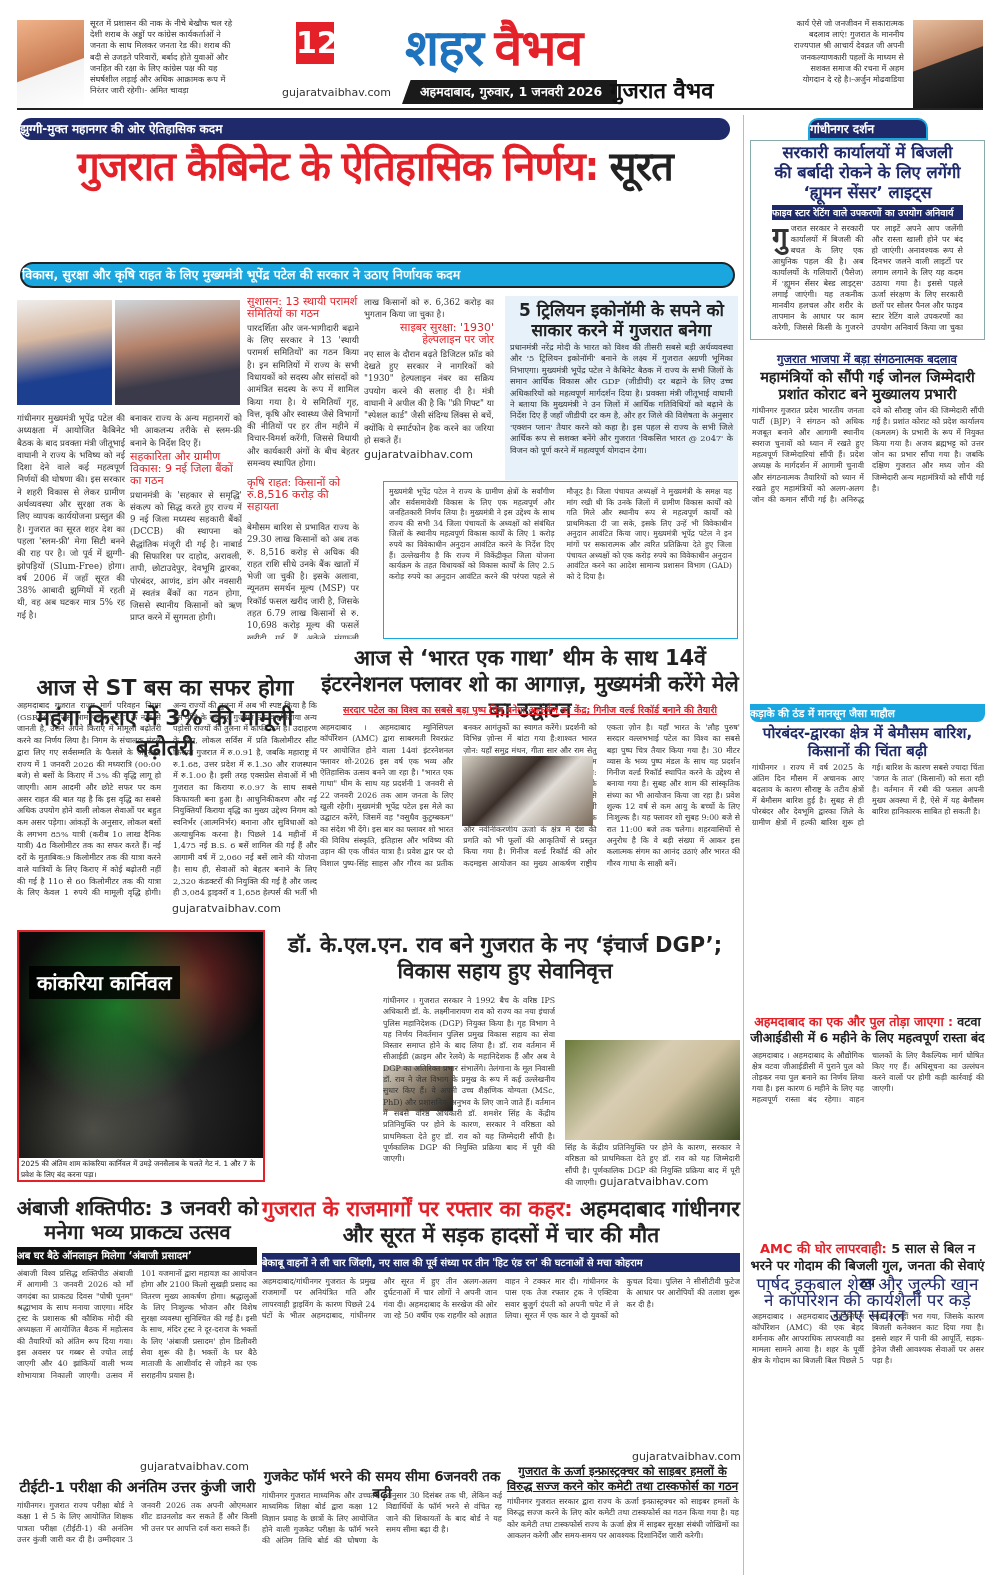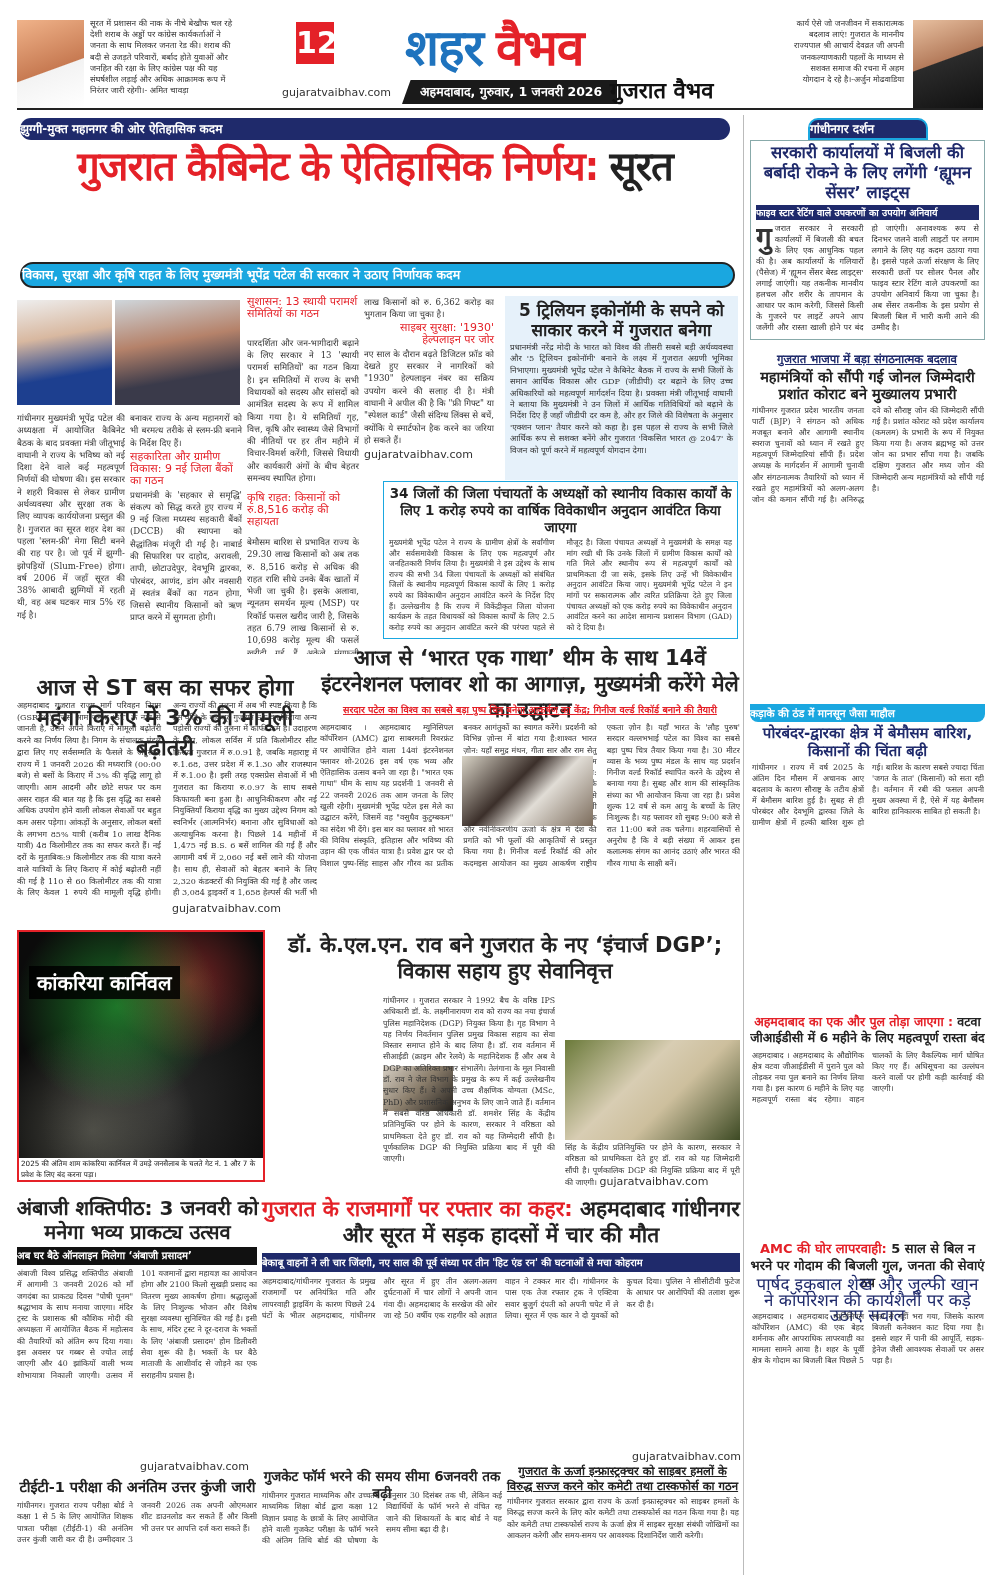--- a/index.html
+++ b/index.html
@@ -16,21 +16,21 @@
 .cols2{column-count:2;column-gap:12px}
 .cols3{column-count:3;column-gap:10px}
 </style>
 </head>
 <body>
 
 <div class="abs photo" style="left:17px;top:20px;width:67px;height:88px;background:linear-gradient(160deg,#f0b38a,#c77a52 55%,#f3f3f3 56%,#fff)"></div>
 <div class="abs bt" style="left:90px;top:18px;width:150px;font-size:8.2px;line-height:11.2px;text-align:left">सूरत में प्रशासन की नाक के नीचे बेखौफ चल रहे देशी शराब के अड्डों पर कांग्रेस कार्यकर्ताओं ने जनता के साथ मिलकर जनता रेड की। शराब की बदी से उजड़ते परिवारों, बर्बाद होते युवाओं और जनहित की रक्षा के लिए कांग्रेस पक्ष की यह संघर्षशील लड़ाई और अधिक आक्रामक रूप में निरंतर जारी रहेगी।- अमित चावड़ा</div>
 <div class="abs" style="left:296px;top:22px;width:38px;height:42px;background:#e42128;color:#fff;font-family:'DejaVu Sans',sans-serif;font-weight:bold;font-size:30px;text-align:center;line-height:42px">12</div>
 <div class="abs url" style="left:282px;top:86px;font-size:11px">gujaratvaibhav.com</div>
-<div class="abs" style="left:405px;top:20px;font-family:Liberation Sans, sans-serif;font-weight:bold;font-size:50px;line-height:56px;letter-spacing:-1px">
+<div class="abs" style="left:405px;top:20px;font-family:Liberation Serif, serif;font-weight:bold;font-size:50px;line-height:56px;letter-spacing:-1px">
   <span style="color:#1e73be">शहर</span>
   <span style="color:#e42128">वैभव</span>
 </div>
 <div class="abs" style="left:402px;top:80px;width:215px;height:24px;background:#1a1a1a;clip-path:polygon(4% 0,100% 0,100% 100%,0 100%)">
   <span style="display:block;color:#fff;font-family:'DejaVu Sans',sans-serif;font-weight:bold;font-size:12.5px;line-height:24px;padding-left:18px">अहमदाबाद, गुरुवार, 1 जनवरी 2026</span>
 </div>
 <div class="abs" style="left:610px;top:74px;font-family:'DejaVu Sans',sans-serif;font-weight:bold;font-size:22px;color:#111">गुजरात वैभव</div>
 <div class="abs bt" style="left:790px;top:18px;width:114px;font-size:8px;line-height:11.2px;text-align:right">कार्य ऐसे जो जनजीवन में सकारात्मक बदलाव लाएं! गुजरात के माननीय राज्यपाल श्री आचार्य देवव्रत जी अपनी जनकल्याणकारी पहलों के माध्यम से सशक्त समाज की रचना में अहम योगदान दे रहे है।-अर्जुन मोढवाडिया</div>
 <div class="abs photo" style="left:913px;top:20px;width:70px;height:88px;background:linear-gradient(160deg,#e8c0a0,#b47b5b 45%,#2b2b2b 46%,#111)"></div>
 <div class="abs rule" style="left:17px;top:108px;width:966px;height:2px"></div>
@@ -39,49 +39,48 @@
 <div class="abs hd" style="left:15px;top:143px;width:720px;font-size:40px;line-height:46px;letter-spacing:-1px;font-stretch:condensed">
   <span class="red">गुजरात कैबिनेट के ऐतिहासिक निर्णय:</span>
   <span>सूरत</span><br>
 </div>
 <div class="abs sub" style="left:20px;top:262px;width:715px;height:26px;background:#1aa7e0;border:2px solid #222;border-radius:13px;font-size:12.5px;line-height:22px">विकास, सुरक्षा और कृषि राहत के लिए मुख्यमंत्री भूपेंद्र पटेल की सरकार ने उठाए निर्णायक कदम</div>
 
 <div class="abs photo" style="left:17px;top:300px;width:95px;height:105px;background:linear-gradient(170deg,#eee,#d8b8a0 35%,#1d3f8f 70%)"></div>
 <div class="abs photo" style="left:115px;top:300px;width:125px;height:105px;background:linear-gradient(170deg,#cfd6db,#b5826a 40%,#3a3a4a 72%)"></div>
 <div class="abs bt" style="left:17px;top:412px;width:108px;height:225px;overflow:hidden">गांधीनगर मुख्यमंत्री भूपेंद्र पटेल की अध्यक्षता में आयोजित कैबिनेट बैठक के बाद प्रवक्ता मंत्री जीतूभाई वाघानी ने राज्य के भविष्य को नई दिशा देने वाले कई महत्वपूर्ण निर्णयों की घोषणा की। इस सरकार ने शहरी विकास से लेकर ग्रामीण अर्थव्यवस्था और सुरक्षा तक के लिए व्यापक कार्ययोजना प्रस्तुत की है। गुजरात का सूरत शहर देश का पहला 'स्लम-फ्री' मेगा सिटी बनने की राह पर है। जो पूर्व में झुग्गी-झोपड़ियों (Slum-Free) होगा। वर्ष 2006 में जहाँ सूरत की 38% आबादी झुग्गियों में रहती थी, वह अब घटकर मात्र 5% रह गई है।</div>
 <div class="abs" style="left:130px;top:412px;width:112px">
-  <div class="bt">बनाकर राज्य के अन्य महानगरों को भी बरमत्ध तरीके से स्लम-फ्री बनाने के निर्देश दिए हैं।</div>
+  <div class="bt">बनाकर राज्य के अन्य महानगरों को भी आकलन्ध तरीके से स्लम-फ्री बनाने के निर्देश दिए हैं।</div>
   <div class="hd red" style="font-size:11px;text-align:left;font-weight:normal;margin:2px 0">सहकारिता और ग्रामीण विकास: 9 नई जिला बैंकों का गठन</div>
   <div class="bt" style="height:148px;overflow:hidden">प्रधानमंत्री के 'सहकार से समृद्धि' संकल्प को सिद्ध करते हुए राज्य में 9 नई जिला मध्यस्थ सहकारी बैंकों (DCCB) की स्थापना को सैद्धांतिक मंजूरी दी गई है। नाबार्ड की सिफारिश पर दाहोद, अरावली, तापी, छोटाउदेपुर, देवभूमि द्वारका, पोरबंदर, आणंद, डांग और नवसारी में स्वतंत्र बैंकों का गठन होगा, जिससे स्थानीय किसानों को ऋण प्राप्त करने में सुगमता होगी।</div>
 </div>
 <div class="abs" style="left:247px;top:296px;width:112px">
-  <div class="hd red" style="font-size:11px;text-align:left;font-weight:normal;margin-bottom:17px">सुशासन: 13 स्थायी परामर्श समितियों का गठन</div>
+  <div class="hd red" style="font-size:11px;text-align:left;font-weight:normal;margin-bottom:2px">सुशासन: 13 स्थायी परामर्श समितियों का गठन</div>
   <div class="bt">पारदर्शिता और जन-भागीदारी बढ़ाने के लिए सरकार ने 13 'स्थायी परामर्श समितियों' का गठन किया है। इन समितियों में राज्य के सभी विधायकों को सदस्य और सांसदों को आमंत्रित सदस्य के रूप में शामिल किया गया है। ये समितियाँ गृह, वित्त, कृषि और स्वास्थ्य जैसे विभागों की नीतियों पर हर तीन महीने में विचार-विमर्श करेंगी, जिससे विधायी और कार्यकारी अंगों के बीच बेहतर समन्वय स्थापित होगा।</div>
   <div class="hd red" style="font-size:11px;text-align:left;font-weight:normal;margin:8px 0">कृषि राहत: किसानों को रु.8,516 करोड़ की सहायता</div>
   <div class="bt" style="height:118px;overflow:hidden">बेमौसम बारिश से प्रभावित राज्य के 29.30 लाख किसानों को अब तक रु. 8,516 करोड़ से अधिक की राहत राशि सीधे उनके बैंक खातों में भेजी जा चुकी है। इसके अलावा, न्यूनतम समर्थन मूल्य (MSP) पर रिकॉर्ड फसल खरीद जारी है, जिसके तहत 6.79 लाख किसानों से रु. 10,698 करोड़ मूल्य की फसलें खरीदी गई हैं अकेले मूंगफली उत्पादक 3.89 लाख किसानों को रु. 6,362 करोड़ का भुगतान किया जा चुका है।</div>
 </div>
 <div class="abs" style="left:364px;top:296px;width:130px">
   <div class="bt" style="height:24px;overflow:hidden">लाख किसानों को रु. 6,362 करोड़ का भुगतान किया जा चुका है।</div>
   <div class="hd red" style="font-size:11px;text-align:right;font-weight:normal;margin:2px 0">साइबर सुरक्षा: '1930' हेल्पलाइन पर जोर</div>
   <div class="bt">नए साल के दौरान बढ़ते डिजिटल फ्रॉड को देखते हुए सरकार ने नागरिकों को "1930" हेल्पलाइन नंबर का सक्रिय उपयोग करने की सलाह दी है। मंत्री वाघानी ने अपील की है कि "फ्री गिफ्ट" या "स्पेशल कार्ड" जैसी संदिग्ध लिंक्स से बचें, क्योंकि ये स्मार्टफोन हैक करने का जरिया हो सकते हैं।</div>
   <div class="url" style="margin-top:2px">gujaratvaibhav.com</div>
 </div>
 
 <div class="abs" style="left:505px;top:296px;width:233px;height:184px;background:#e6f1fa">
   <div class="hd" style="font-size:17px;line-height:20px;padding:4px 4px 2px">5 ट्रिलियन इकोनॉमी के सपने को साकार करने में गुजरात बनेगा</div>
   <div class="bt" style="padding:0 5px;font-size:8.2px;line-height:11.4px">प्रधानमंत्री नरेंद्र मोदी के भारत को विश्व की तीसरी सबसे बड़ी अर्थव्यवस्था और '5 ट्रिलियन इकोनॉमी' बनाने के लक्ष्य में गुजरात अग्रणी भूमिका निभाएगा। मुख्यमंत्री भूपेंद्र पटेल ने कैबिनेट बैठक में राज्य के सभी जिलों के समान आर्थिक विकास और GDP (जीडीपी) दर बढ़ाने के लिए उच्च अधिकारियों को महत्वपूर्ण मार्गदर्शन दिया है। प्रवक्ता मंत्री जीतूभाई वाघानी ने बताया कि मुख्यमंत्री ने उन जिलों में आर्थिक गतिविधियों को बढ़ाने के निर्देश दिए हैं जहाँ जीडीपी दर कम है, और हर जिले की विशेषता के अनुसार 'एक्शन प्लान' तैयार करने को कहा है। इस पहल से राज्य के सभी जिले आर्थिक रूप से सशक्त बनेंगे और गुजरात 'विकसित भारत @ 2047' के विजन को पूर्ण करने में महत्वपूर्ण योगदान देगा।</div>
 </div>
 
 <div class="abs" style="left:383px;top:481px;width:355px;height:158px;border:1.5px solid #1aa7e0;padding:3px 5px">
-  <div class="hd" style="font-size:13.5px;line-height:17px">34 जिलों की जिला पंचायतों के अध्यक्षों को स्थानीय विकास कार्यों के लिए 1 करोड़ रुपये का वार्षिक विवेकाधीन अनुदान आवंटित किया जाएगा</div>
   <div class="bt cols2" style="font-size:7.6px;line-height:10.6px;margin-top:2px;height:100px;overflow:hidden">मुख्यमंत्री भूपेंद्र पटेल ने राज्य के ग्रामीण क्षेत्रों के सर्वांगीण और सर्वसमावेशी विकास के लिए एक महत्वपूर्ण और जनहितकारी निर्णय लिया है। मुख्यमंत्री ने इस उद्देश्य के साथ राज्य की सभी 34 जिला पंचायतों के अध्यक्षों को संबंधित जिलों के स्थानीय महत्वपूर्ण विकास कार्यों के लिए 1 करोड़ रुपये का विवेकाधीन अनुदान आवंटित करने के निर्देश दिए हैं। उल्लेखनीय है कि राज्य में विकेंद्रीकृत जिला योजना कार्यक्रम के तहत विधायकों को विकास कार्यों के लिए 2.5 करोड़ रुपये का अनुदान आवंटित करने की परंपरा पहले से मौजूद है। जिला पंचायत अध्यक्षों ने मुख्यमंत्री के समक्ष यह मांग रखी थी कि उनके जिलों में ग्रामीण विकास कार्यों को गति मिले और स्थानीय रूप से महत्वपूर्ण कार्यों को प्राथमिकता दी जा सके, इसके लिए उन्हें भी विवेकाधीन अनुदान आवंटित किया जाए। मुख्यमंत्री भूपेंद्र पटेल ने इन मांगों पर सकारात्मक और त्वरित प्रतिक्रिया देते हुए जिला पंचायत अध्यक्षों को एक करोड़ रुपये का विवेकाधीन अनुदान आवंटित करने का आदेश सामान्य प्रशासन विभाग (GAD) को दे दिया है।</div>
 </div>
 
 <div class="abs sub" style="left:808px;top:118px;width:120px;height:22px;background:#1f2a6b;border-radius:10px 10px 0 0;border:2px solid #1aa7e0;font-size:12px;line-height:18px">गांधीनगर दर्शन</div>
-<div class="abs" style="left:750px;top:140px;width:235px;height:200px;border:1px solid #8aa;padding:2px 5px">
+<div class="abs" style="left:750px;top:140px;width:235px;height:200px;border:1px solid #8aa;padding:2px 21px">
   <div class="hd navy" style="font-size:16.5px;line-height:20px">सरकारी कार्यालयों में बिजली की बर्बादी रोकने के लिए लगेंगी ‘ह्यूमन सेंसर’ लाइट्स</div>
   <div class="sub" style="background:#1f2a6b;font-size:9.5px;line-height:15px;margin:2px 0 3px">फाइव स्टार रेटिंग वाले उपकरणों का उपयोग अनिवार्य</div>
   <div class="bt cols2" style="column-gap:8px;font-size:8px;line-height:11px;height:114px;overflow:hidden">
     <span style="float:left;font-family:'DejaVu Sans',sans-serif;font-weight:bold;font-size:28px;line-height:30px;margin-right:3px">गु</span>
     <span>जरात सरकार ने सरकारी कार्यालयों में बिजली की बचत के लिए एक आधुनिक पहल की है। अब कार्यालयों के गलियारों (पैसेज) में 'ह्यूमन सेंसर बेस्ड लाइट्स' लगाई जाएंगी। यह तकनीक मानवीय हलचल और शरीर के तापमान के आधार पर काम करेगी, जिससे किसी के गुजरने पर लाइटें अपने आप जलेंगी और रास्ता खाली होने पर बंद हो जाएंगी। अनावश्यक रूप से दिनभर जलने वाली लाइटों पर लगाम लगाने के लिए यह कदम उठाया गया है। इससे पहले ऊर्जा संरक्षण के लिए सरकारी छतों पर सोलर पैनल और फाइव स्टार रेटिंग वाले उपकरणों का उपयोग अनिवार्य किया जा चुका है। अब सेंसर तकनीक के इस प्रयोग से बिजली बिल में भारी कमी आने की उम्मीद है।</span>
   </div>
 </div>
 
 <div class="abs hd navy" style="left:752px;top:353px;width:230px;font-size:11.5px;text-decoration:underline;color:#1f2a6b">गुजरात भाजपा में बड़ा संगठनात्मक बदलाव</div>
 <div class="abs hd" style="left:750px;top:369px;width:235px;font-size:14.5px;line-height:17px">महामंत्रियों को सौंपी गई जोनल जिम्मेदारी प्रशांत कोराट बने मुख्यालय प्रभारी</div>

